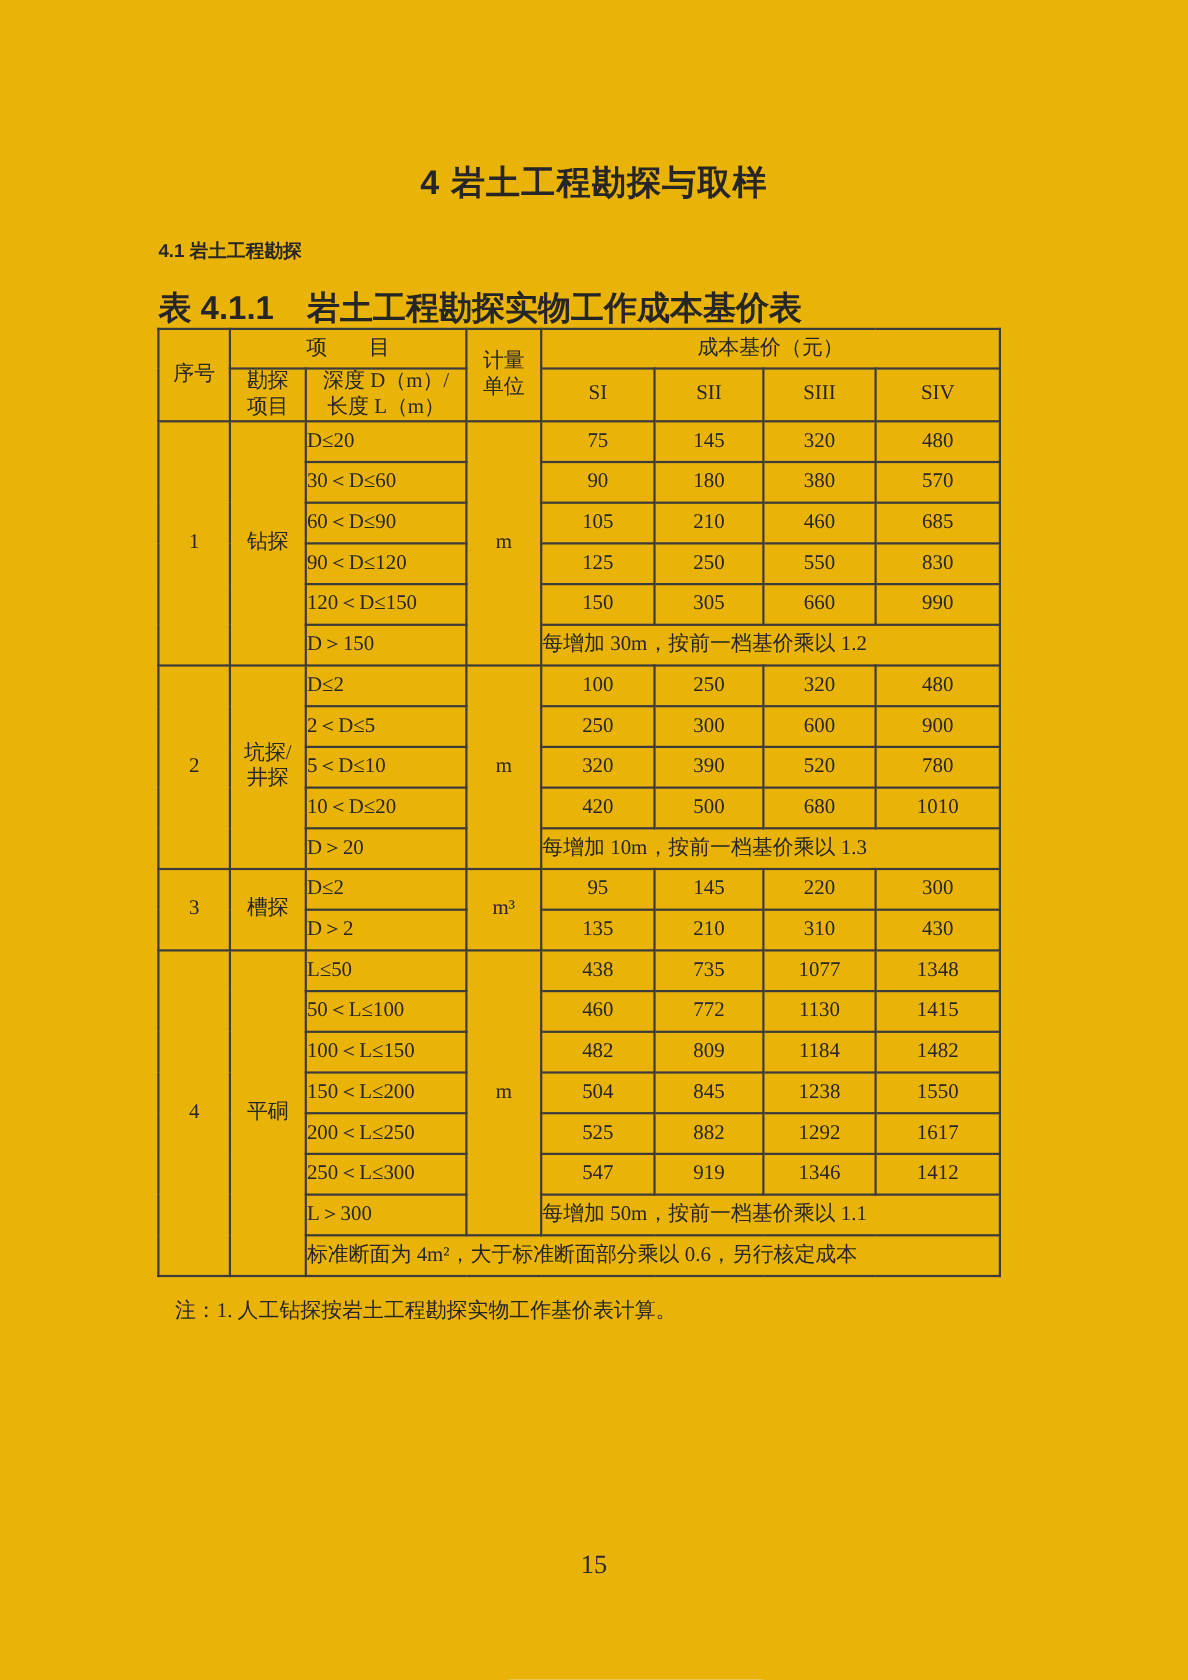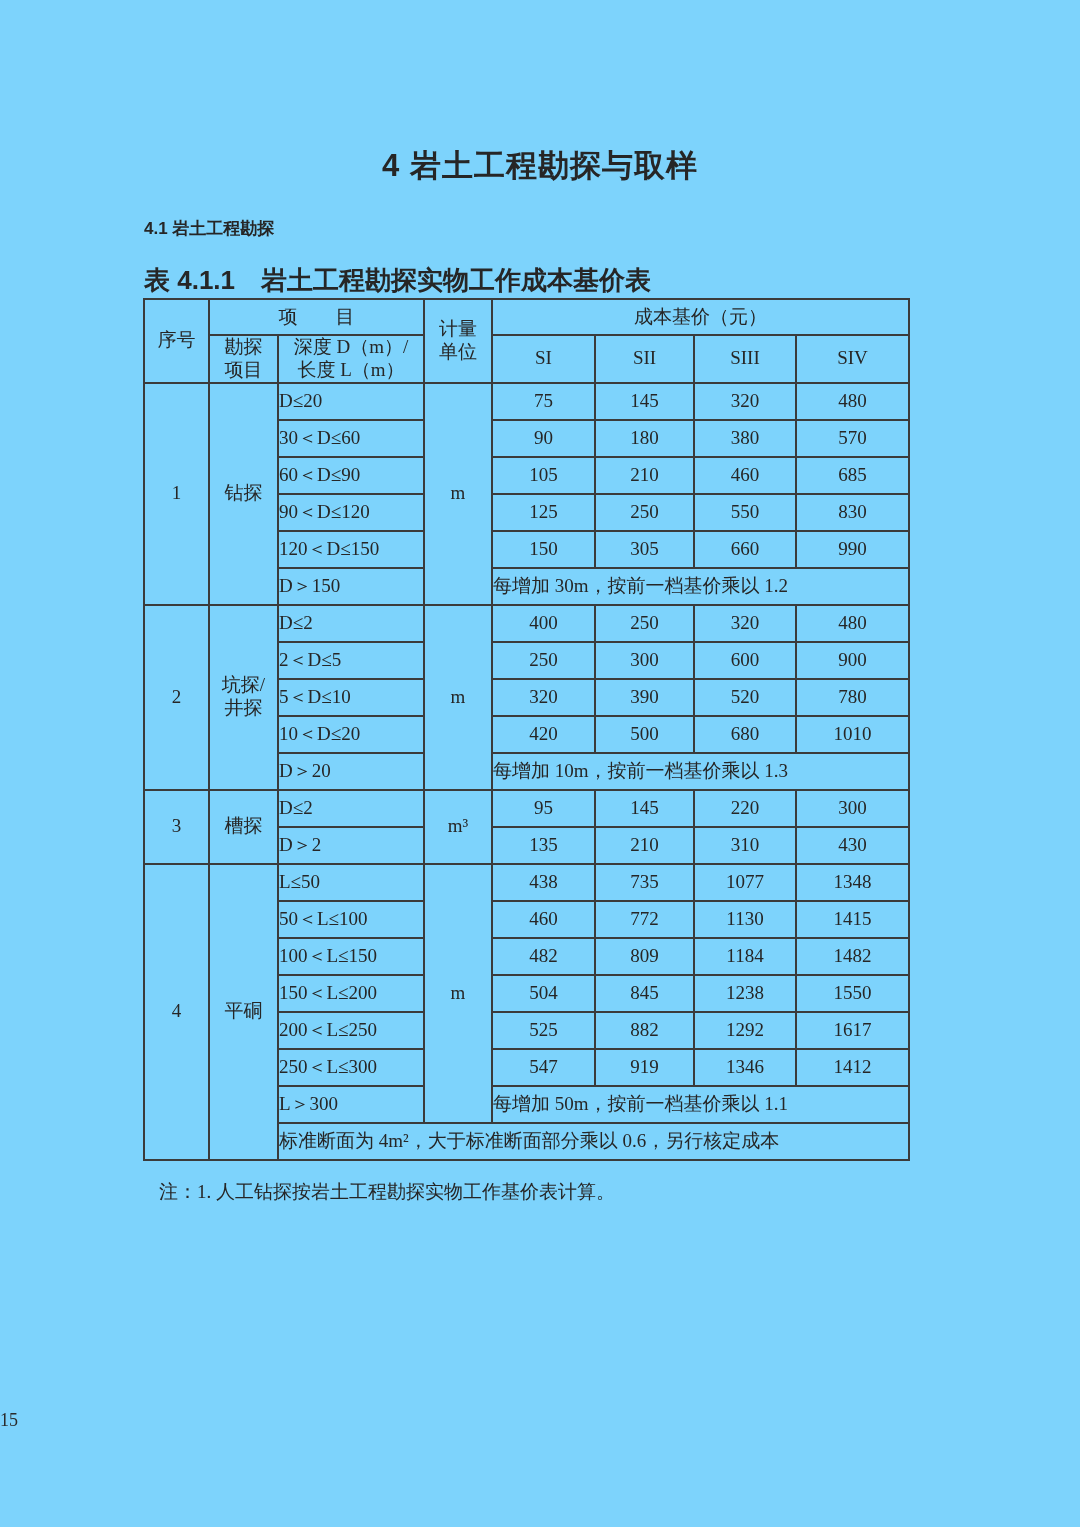--- a/index.html
+++ b/index.html
@@ -3,21 +3,21 @@
 <meta charset="utf-8">
 <style>
   * { box-sizing: border-box; }
   html, body { margin: 0; padding: 0; }
   body { background: #e9e9e9; }
   .page {
     position: relative;
     width: 1080px;
     height: 1527px;
     margin: 0 auto;
-    background: #7dd3fc;
+    background: #eab308;
     color: #262626;
     overflow: hidden;
   }
   .doc-title {
     padding-top: 147px;
     text-align: center;
     font-family: "Liberation Sans", sans-serif;
     font-weight: bold;
     font-size: 31px;
     line-height: 38px;
@@ -27,21 +27,21 @@
     margin: 30px 0 0 144px;
     font-family: "Liberation Sans", sans-serif;
     font-weight: bold;
     font-size: 17px;
     line-height: 27px;
   }
   .table-caption {
     margin: 25px 0 0 144px;
     font-family: "Liberation Sans", sans-serif;
     font-weight: bold;
-    font-size: 26px;
+    font-size: 30px;
     line-height: 27px;
   }
   table.cost-table {
     margin: 4px 0 0 143px;
     width: 765px;
     border-collapse: collapse;
     table-layout: fixed;
     font-family: "Liberation Serif", serif;
     font-size: 19px;
     color: #262626;
@@ -67,23 +67,23 @@
     color: #262626;
   }
   .note-first { display: flex; }
   .note-label { flex: 0 0 auto; }
   .note-rest { padding-left: 52px; }
   .pageno {
     position: absolute;
     top: 1410px;
     left: 0;
     width: 100%;
-    text-align: left;
+    text-align: center;
     font-family: "Liberation Serif", serif;
-    font-size: 18px;
+    font-size: 24px;
     color: #2b2b2b;
   }
 </style>
 </head>
 <body>
 
 <div class="page">
 
   <div class="doc-title">4 岩土工程勘探与取样</div>
 
@@ -164,21 +164,21 @@
         <td class="l">D＞150</td>
         <td class="note" colspan="4">每增加 30m，按前一档基价乘以 1.2</td>
       </tr>
 
       <tr class="r">
         <td class="c" rowspan="5">2</td>
         <td class="c pre" rowspan="5">坑探/
 井探</td>
         <td class="l">D≤2</td>
         <td class="c" rowspan="5">m</td>
-        <td class="c">400</td>
+        <td class="c">100</td>
         <td class="c">250</td>
         <td class="c">320</td>
         <td class="c">480</td>
       </tr>
       <tr class="r">
         <td class="l">2＜D≤5</td>
         <td class="c">250</td>
         <td class="c">300</td>
         <td class="c">600</td>
         <td class="c">900</td>

